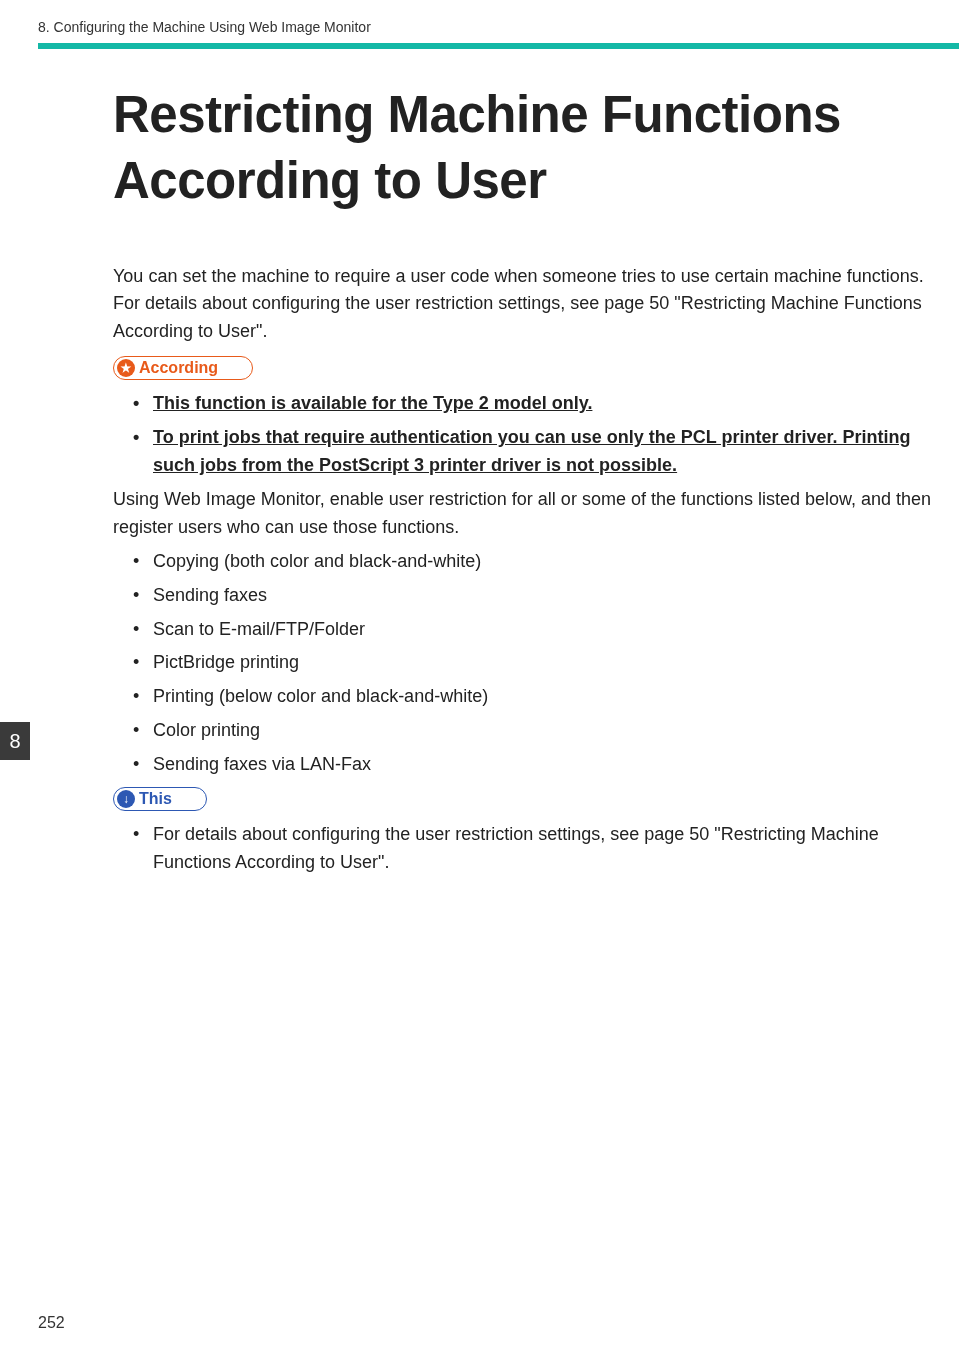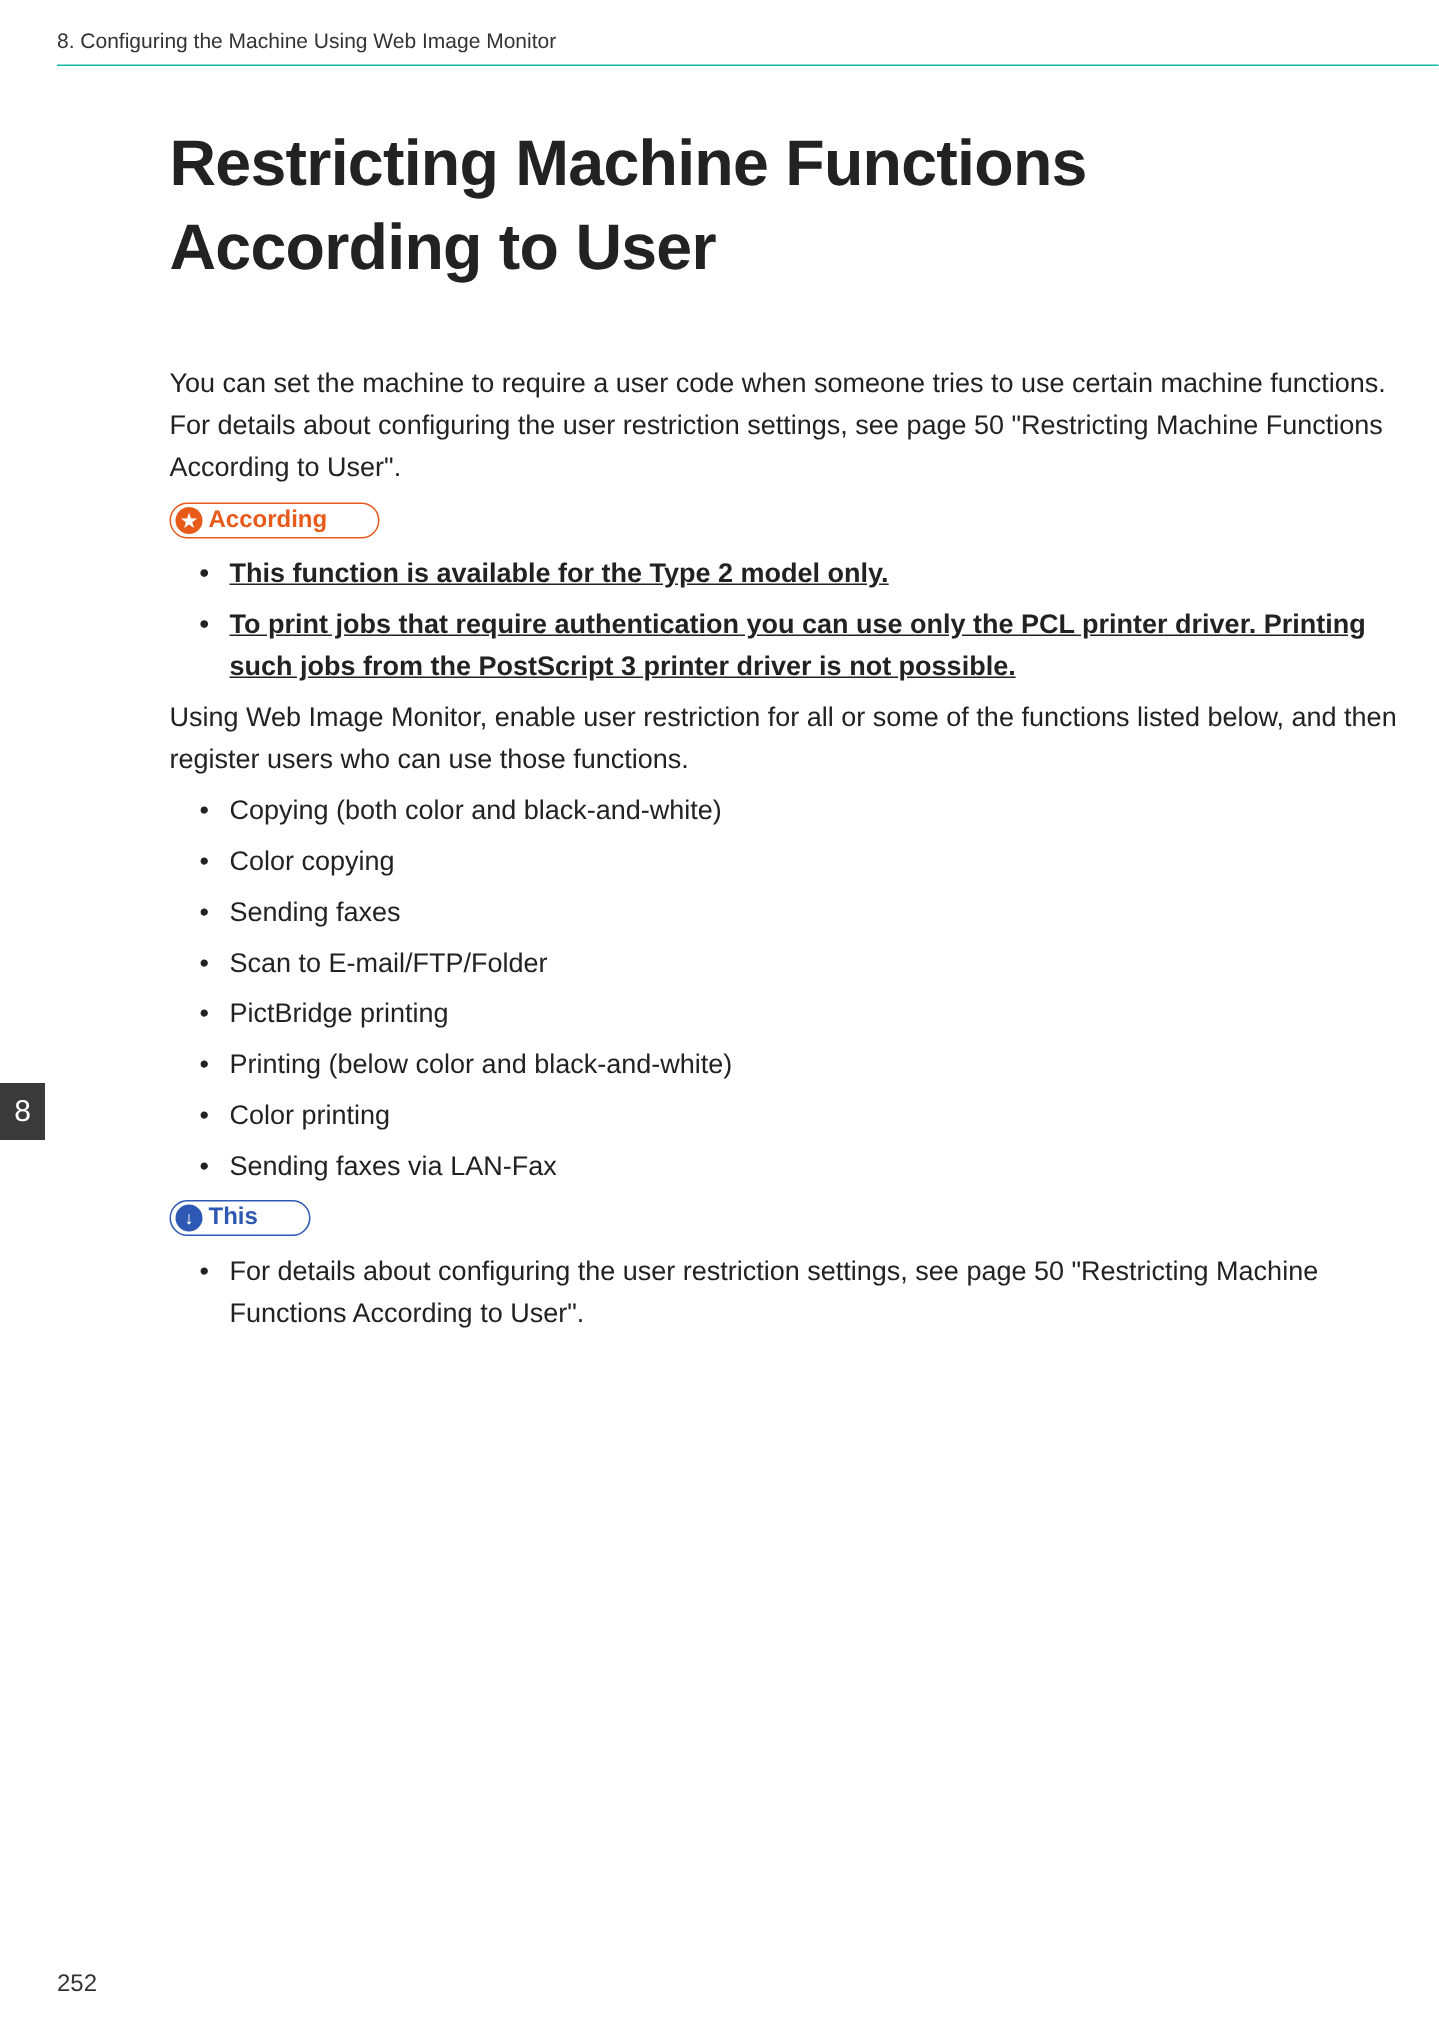--- a/index.html
+++ b/index.html
@@ -14,30 +14,30 @@
       line-height: 1.55;
     }
     .header-line {
       position: absolute;
       top: 17px;
       left: 38px;
       right: 0;
       font-size: 14px;
       color: #333;
       padding-bottom: 4px;
-      border-bottom: 1px solid #14b8a6;
+      border-bottom: 6px solid #14b8a6;
     }
     .content {
       position: absolute;
       top: 82px;
       left: 113px;
       right: 18px;
     }
     h1 {
-      font-size: 43px;
+      font-size: 51px;
       font-weight: bold;
       color: #222;
       line-height: 1.3;
       margin-bottom: 26px;
       letter-spacing: -0.5px;
     }
     p { margin-bottom: 4px; }
     .intro { margin-bottom: 10px; margin-top: 48px; }
     .badge-row {
       display: flex;
@@ -136,21 +136,20 @@
 
   <ul class="important-list">
     <li>This function is available for the Type 2 model only.</li>
     <li>To print jobs that require authentication you can use only the PCL printer driver. Printing such jobs from the PostScript 3 printer driver is not possible.</li>
   </ul>
 
   <p class="para-after">Using Web Image Monitor, enable user restriction for all or some of the functions listed below, and then register users who can use those functions.</p>
 
   <ul>
     <li>Copying (both color and black-and-white)</li>
-    <li>Color copying</li>
     <li>Sending faxes</li>
     <li>Scan to E-mail/FTP/Folder</li>
     <li>PictBridge printing</li>
     <li>Printing (below color and black-and-white)</li>
     <li>Color printing</li>
     <li>Sending faxes via LAN-Fax</li>
   </ul>
 
 
   <div class="badge-row">

